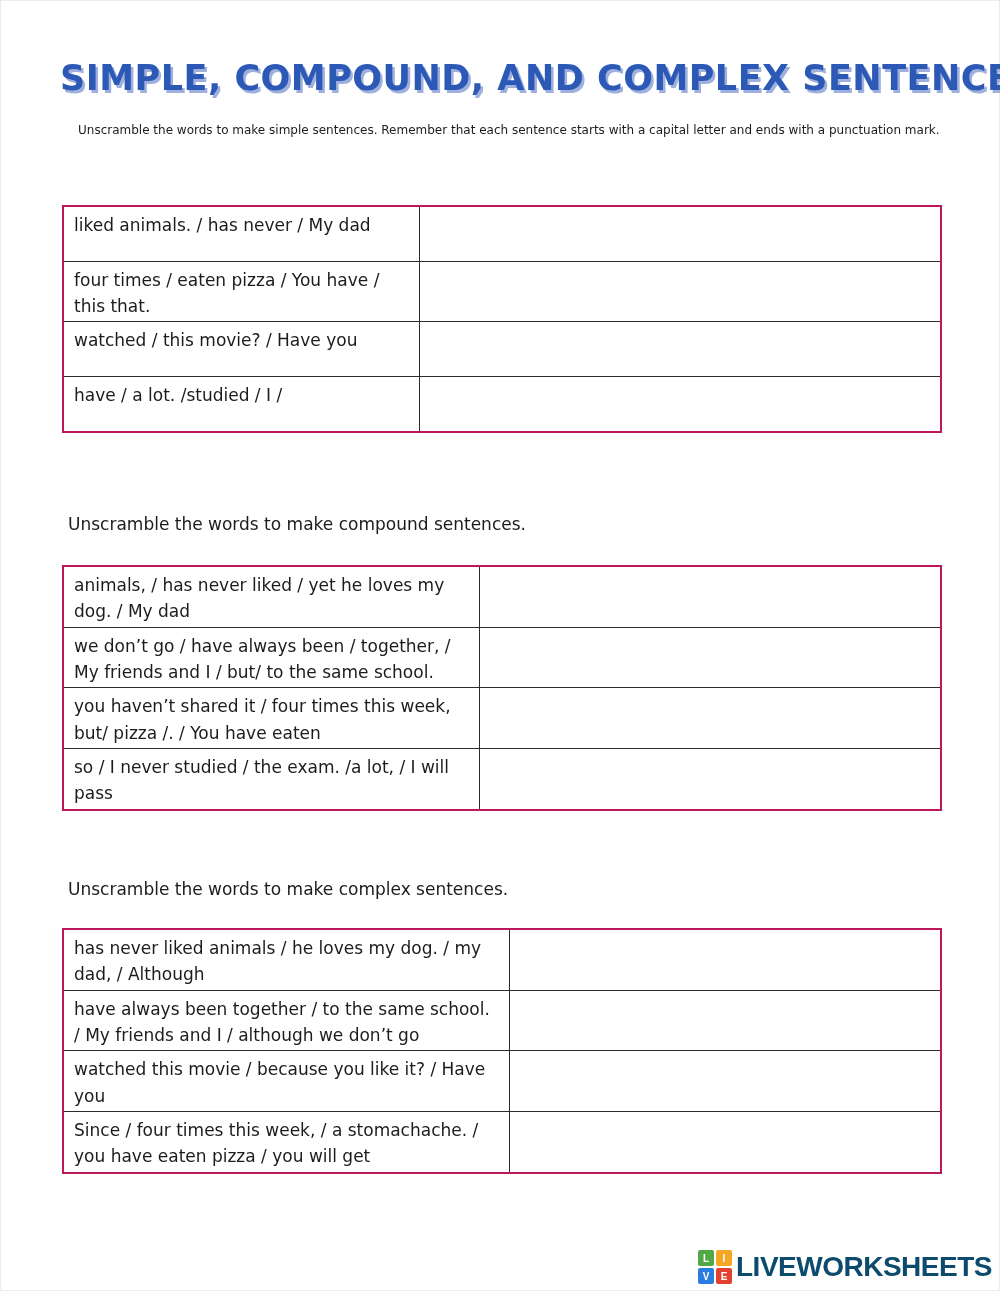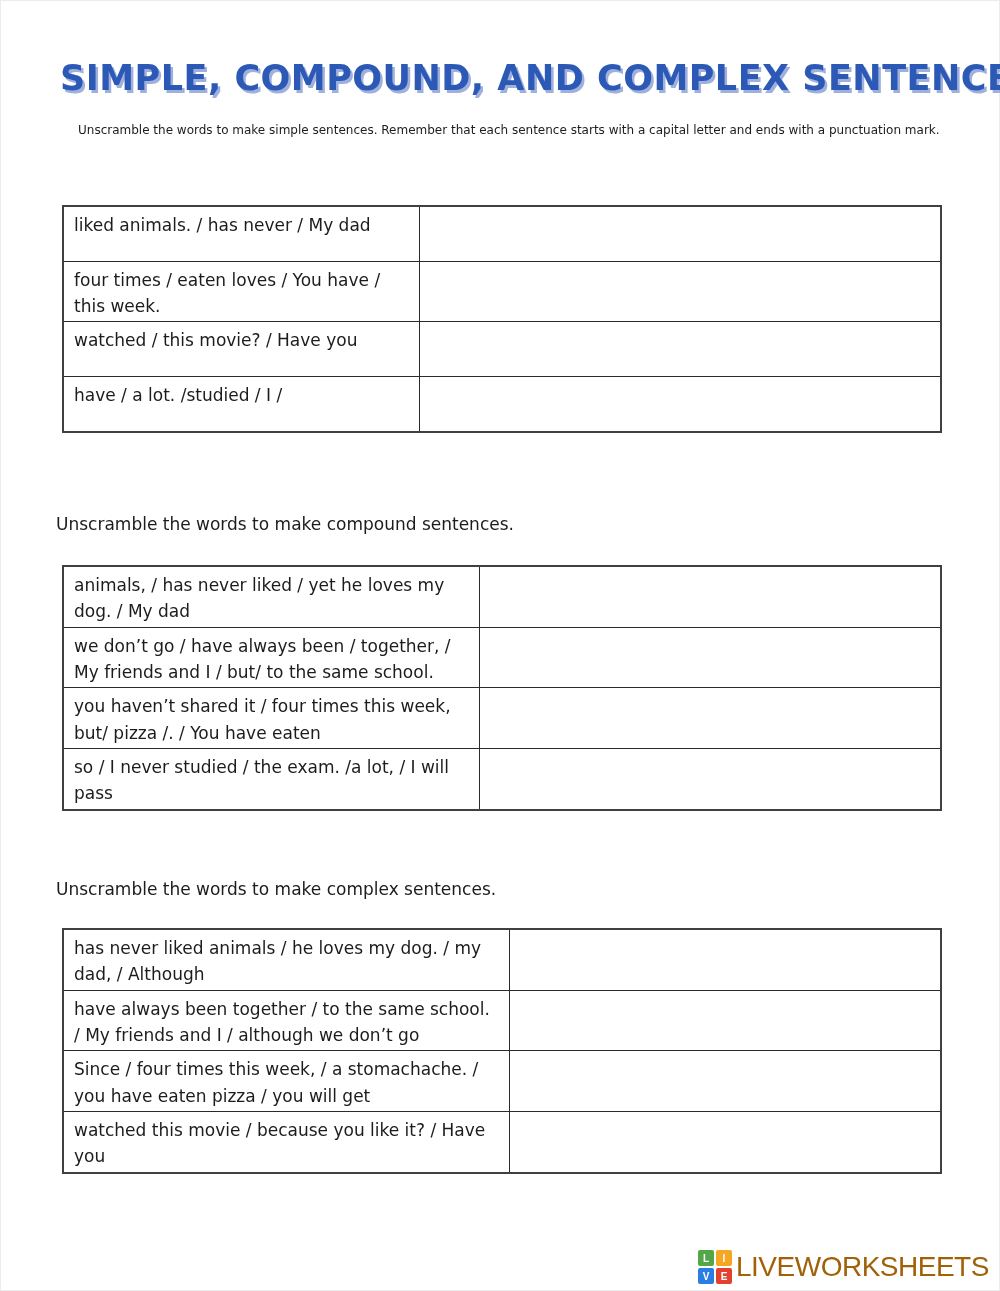--- a/index.html
+++ b/index.html
@@ -19,32 +19,32 @@
     color: #2d59b6;
     text-shadow: 2.5px 3px 0 #9fb0dc;
     white-space: nowrap;
   }
   .intro {
     position: absolute; left: 62px; top: 104px;
     width: 872px; margin: 16px;
     font-size: 12px; line-height: 1.75;
   }
   .section-heading {
-    position: absolute; left: 56px; margin: 0;
+    position: absolute; left: 68px; margin: 0;
     font-size: 17px; line-height: 1.5;
     white-space: nowrap;
   }
   .heading-2 { top: 512px; }
   .heading-3 { top: 877px; }
   table.ws-table {
     position: absolute; left: 62px;
     border-collapse: collapse;
     table-layout: fixed;
     width: 880px;
-    border: 2px solid #404040;
+    border: 2px solid #be185d;
     padding-left: 44px;
   }
   table.ws-table td {
     border: 1px solid #2b2b2b;
     vertical-align: top;
     padding: 5px 12px 2px 10px;
     font-size: 17px;
     line-height: 1.55;
   }
   .t1 { top: 205px; }
@@ -74,42 +74,42 @@
     font-size: 10px; font-weight: bold;
     display: flex; align-items: center; justify-content: center;
     font-family: "Liberation Sans", sans-serif;
   }
   .sq-l { background: #52a846; }
   .sq-i { background: #f5a623; }
   .sq-v { background: #2a7de1; }
   .sq-e { background: #e2412f; }
   .logo-text {
     font-family: "Liberation Sans", sans-serif;
-    font-size: 28px; font-weight: 400;
+    font-size: 28px; font-weight: 700;
     letter-spacing: -0.5px;
-    color: #a16207;
+    color: #0c4a6e;
   }
 </style>
 </head>
 <body>
 
 <div>
 
   <h1 class="title">SIMPLE, COMPOUND, AND COMPLEX SENTENCES</h1>
 
   <p class="intro">Unscramble the words to make simple sentences. Remember that each sentence starts with a capital letter and ends with a punctuation mark.</p>
 
   <table class="ws-table t1">
     <tbody>
       <tr>
         <td class="prompt">liked animals. / has never / My dad</td>
         <td class="answer"></td>
       </tr>
       <tr>
-        <td class="prompt">four times / eaten loves / You have / this week.</td>
+        <td class="prompt">four times / eaten pizza / You have / this that.</td>
         <td class="answer"></td>
       </tr>
       <tr>
         <td class="prompt">watched / this movie? / Have you</td>
         <td class="answer"></td>
       </tr>
       <tr>
         <td class="prompt">have / a lot. /studied / I /</td>
         <td class="answer"></td>
       </tr>
@@ -145,25 +145,25 @@
     <tbody>
       <tr>
         <td class="prompt">has never liked animals / he loves my dog. / my dad, / Although</td>
         <td class="answer"></td>
       </tr>
       <tr>
         <td class="prompt">have always been together / to the same school. / My friends and I / although we don’t go</td>
         <td class="answer"></td>
       </tr>
       <tr>
-        <td class="prompt">Since / four times this week, / a stomachache. / you have eaten pizza / you will get</td>
+        <td class="prompt">watched this movie / because you like it? / Have you</td>
         <td class="answer"></td>
       </tr>
       <tr>
-        <td class="prompt">watched this movie / because you like it? / Have you</td>
+        <td class="prompt">Since / four times this week, / a stomachache. / you have eaten pizza / you will get</td>
         <td class="answer"></td>
       </tr>
     </tbody>
   </table>
 
   <div class="footer">
     <div class="logo-grid">
       <span class="sq sq-l">L</span>
       <span class="sq sq-i">I</span>
       <span class="sq sq-v">V</span>

